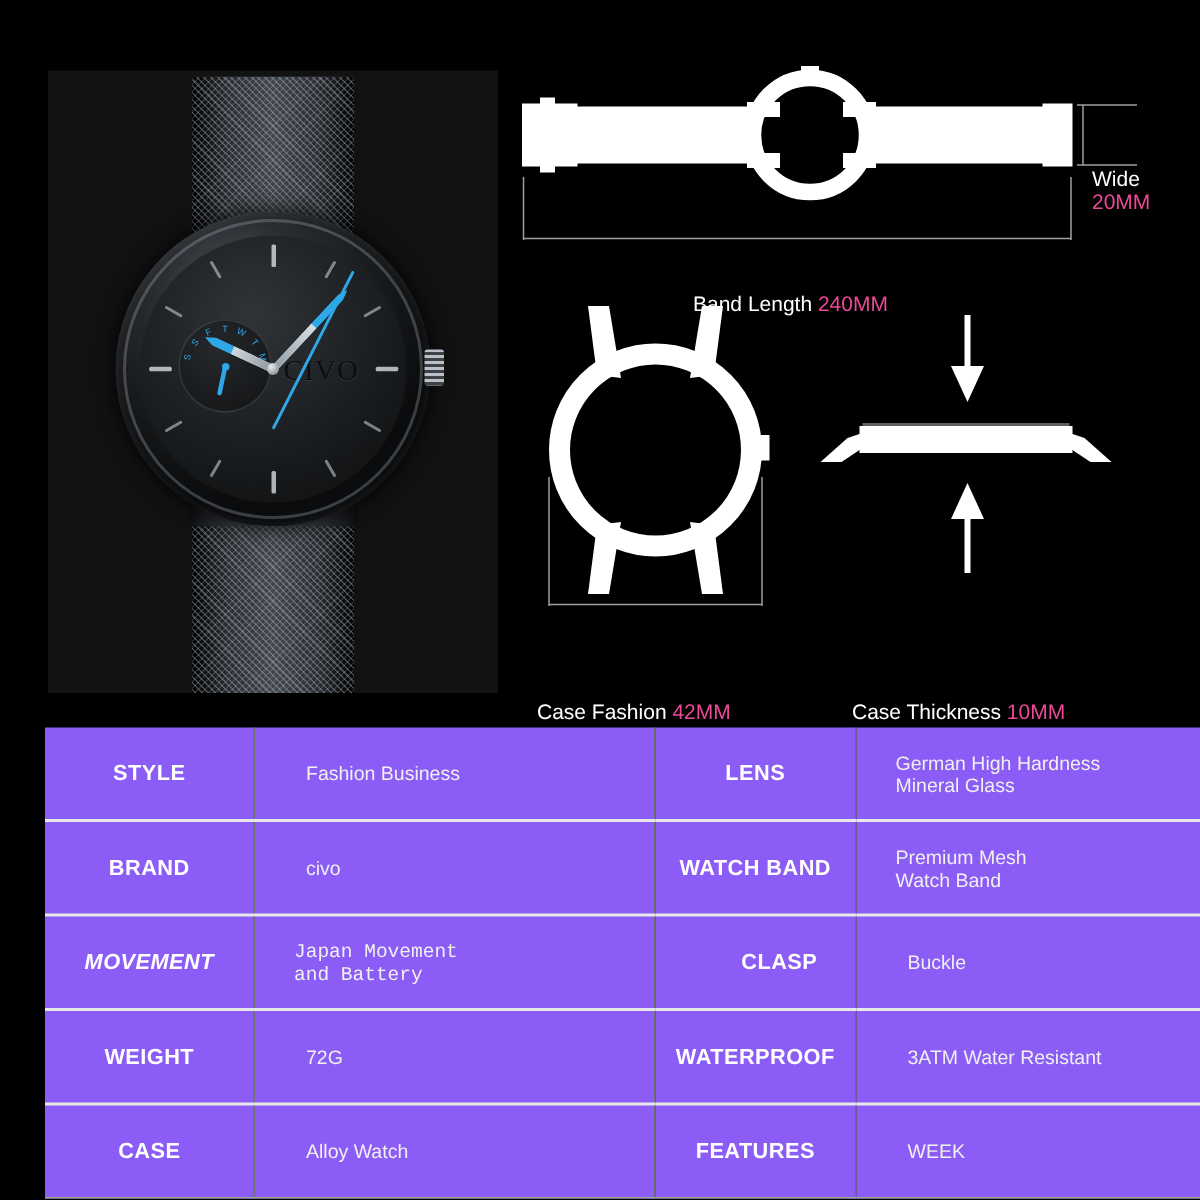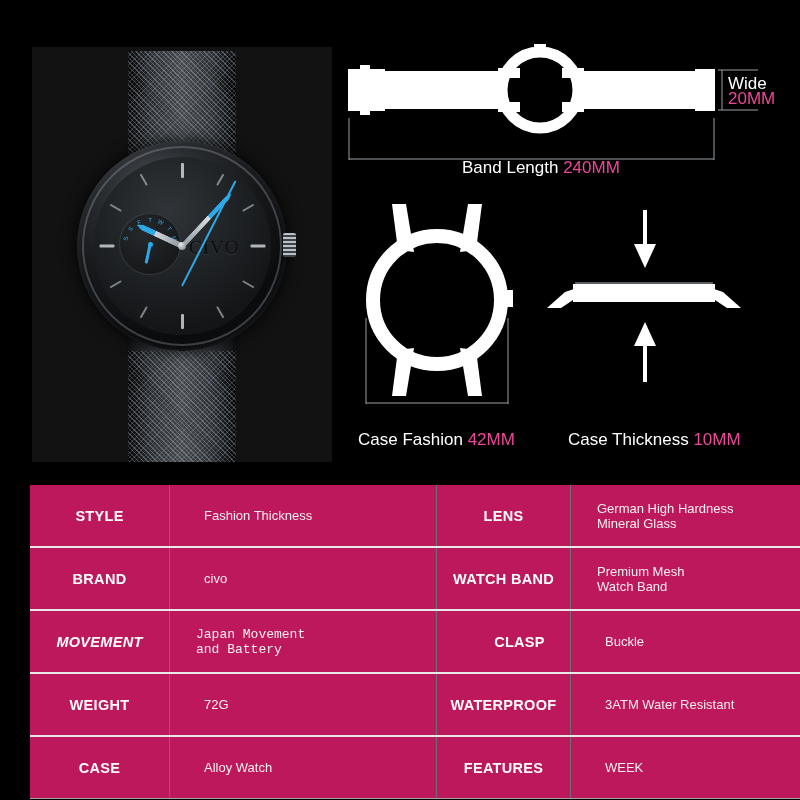--- a/index.html
+++ b/index.html
@@ -214,40 +214,41 @@
   
   #diagrams {
     position: absolute;
     left: 340px;
     top: 40px;
     width: 440px;
     height: 420px;
   }
   .dim-label {
     position: absolute;
-    font-size: 17px;
+    font-size: 14px;
     color: #ffffff;
     white-space: nowrap;
+    margin-top: 36px;
   }
   .dim-value { color: #ec4899; }
 
   
   #spec-table {
     position: absolute;
     left: 30px;
     top: 485px;
     width: 737px;
     border-collapse: collapse;
     table-layout: fixed;
   }
   #spec-table td {
     height: 53px;
     padding: 4px 0;
     vertical-align: middle;
-    background: #be185d;
+    background: #8b5cf6;
     border-bottom: 2px solid #e8e8e8;
     border-right: 1px solid #6f6f6f;
   }
   #spec-table tr:last-child td { border-bottom: 1px solid #a3a3a3; }
   #spec-table td.val:last-child { border-right: 1px solid #6f6f6f; }
   #spec-table td.key {
     text-align: center;
     font-size: 14.5px;
     font-weight: bold;
     letter-spacing: 0.3px;
@@ -390,21 +391,21 @@
       <span>Case Thickness</span>
       <span class="dim-value">10MM</span>
     </div>
   </div>
 
   <table id="spec-table">
     <tbody id="spec-tbody">
         <tr>
           <td class="key" style="width: 139px;">STYLE</td>
           <td class="val single" style="width: 232px;">
-            <span class="l2">Fashion Thickness</span>
+            <span class="l2">Fashion Business</span>
           </td>
           <td class="key" style="width: 133px;">LENS</td>
           <td class="val" style="width: 233px;">
             <span class="l2">German High Hardness</span>
             <span class="l2">Mineral Glass</span>
           </td>
         </tr>
         <tr>
           <td class="key" style="width: 139px;">BRAND</td>
           <td class="val single" style="width: 232px;">

